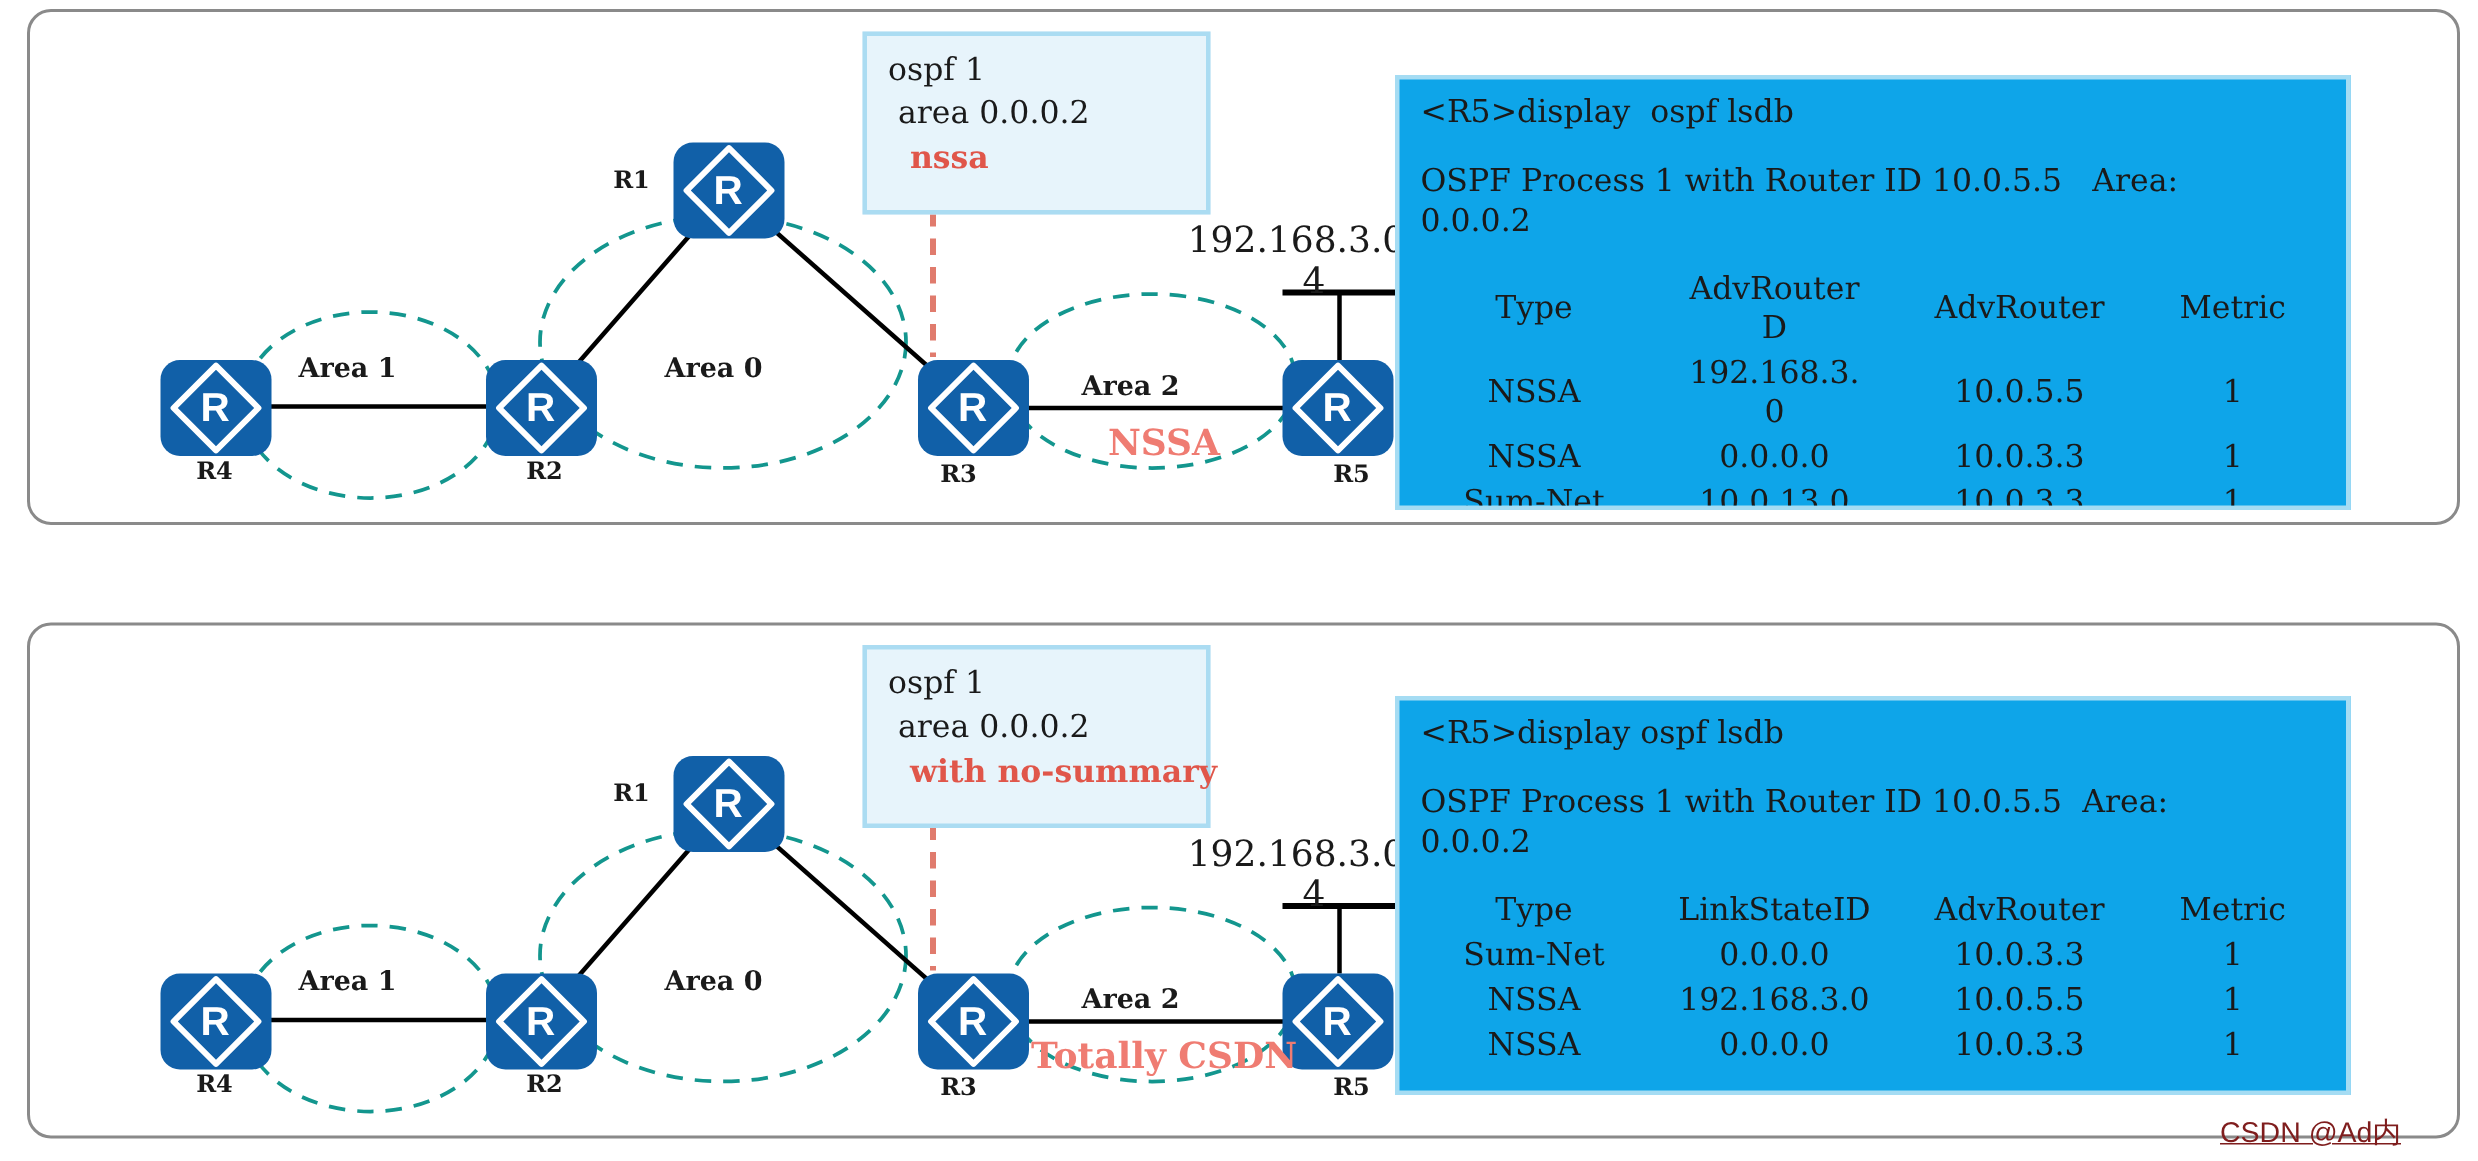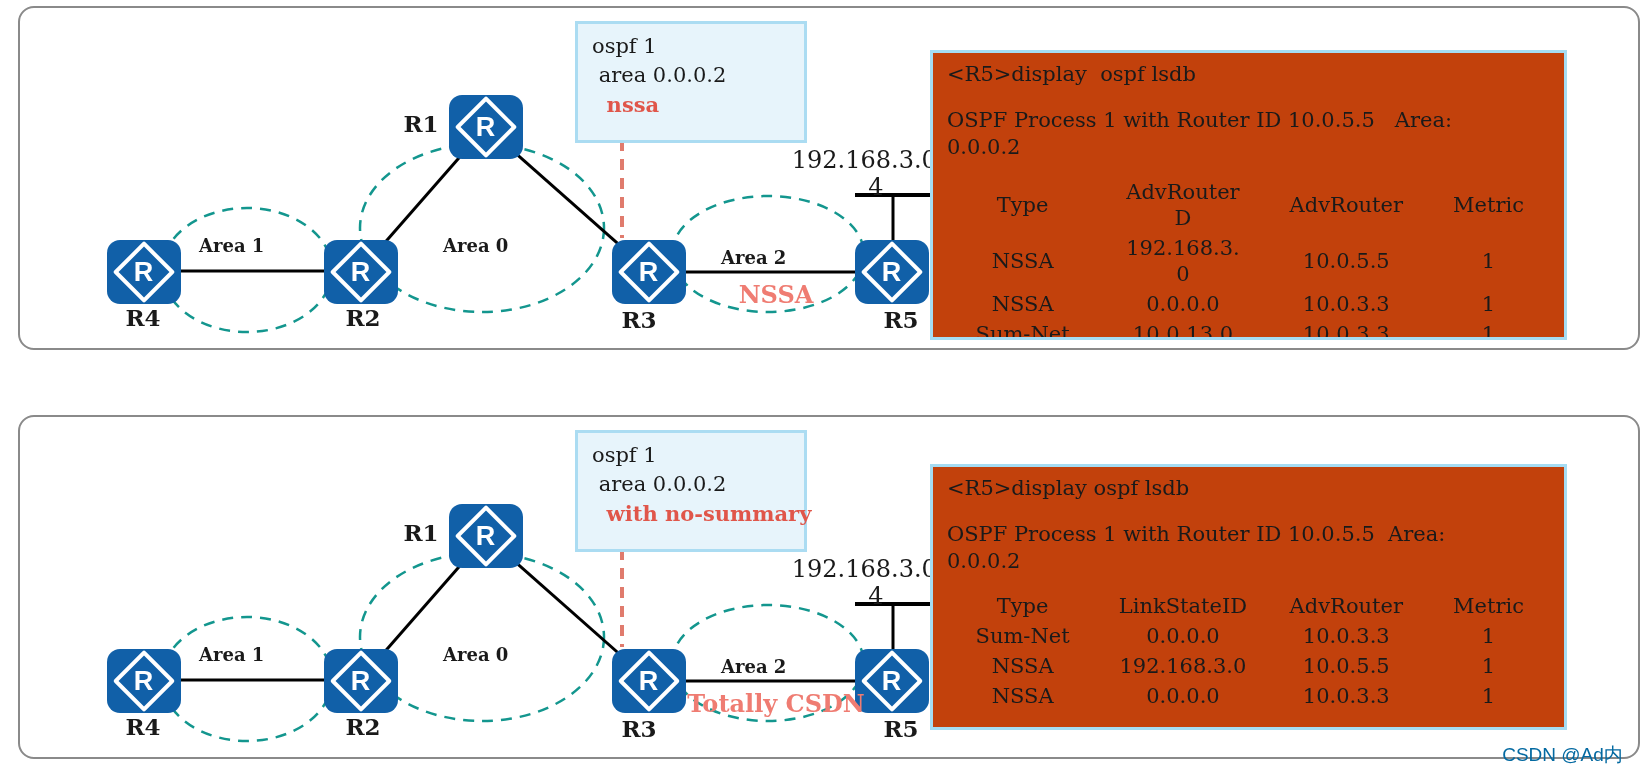--- a/index.html
+++ b/index.html
@@ -11,44 +11,44 @@
   .diagram-svg{position:absolute;left:0;top:0;width:100%;height:100%;}
 
   
   .router{position:absolute;width:74px;height:64px;background:#1160a8;border-radius:13px;
     display:flex;align-items:center;justify-content:center;}
   .r-diamond{width:36px;height:36px;border:4px solid #ffffff;transform:rotate(45deg);
     display:flex;align-items:center;justify-content:center;border-radius:2px;}
   .r-letter{transform:rotate(-45deg);color:#fff;font-family:"Liberation Sans",sans-serif;
     font-weight:bold;font-size:27px;line-height:1;}
 
-  .rlabel{position:absolute;width:70px;text-align:center;font-weight:bold;font-size:23px;}
+  .rlabel{position:absolute;width:70px;text-align:center;font-weight:bold;font-size:16px;}
   .area-label{position:absolute;width:110px;font-weight:bold;font-size:18px;}
   .nssa-tag{position:absolute;width:220px;text-align:center;font-weight:bold;font-size:24px;color:#ef7c72;}
   .net-label{position:absolute;left:731px;top:139px;width:250px;text-align:center;font-size:24px;
     line-height:27px;white-space:pre-line;}
 
   .config-box{position:absolute;left:555px;top:13px;width:232px;height:122px;background:#e7f4fb;
     border:3px solid #abdcf2;box-sizing:border-box;padding:8px 0 0 14px;font-size:21px;line-height:29px;}
   .config-box div{white-space:pre;}
   .config-hl{color:#e0564a;font-weight:bold;}
 
-  .console{position:absolute;left:910px;background:#c2410c;border:3px solid #a5dcf3;
+  .console{position:absolute;left:910px;background:#0ea5e9;border:3px solid #a5dcf3;
     box-sizing:border-box;padding:8px 12px 0 14px;font-size:21px;overflow:hidden;}
   .p1 .console{top:42px;width:637px;height:290px;}
   .p2 .console{top:47px;width:637px;height:266px;}
   .cli-cmd{white-space:pre;line-height:26px;}
   .cli-proc{white-space:pre-wrap;line-height:27px;margin-top:20px;}
   .lsdb{width:100%;border-collapse:collapse;margin-top:16px;table-layout:fixed;}
   .lsdb th,.lsdb td{font-weight:normal;text-align:center;white-space:pre-line;
     padding:2px 0;font-size:21px;line-height:26px;}
   .lsdb col.c1{width:25%;} .lsdb col.c2{width:28%;} .lsdb col.c3{width:26%;} .lsdb col.c4{width:21%;}
 
-  .watermark{position:absolute;left:1480px;top:742px;width:165px;text-align:center;
-    color:#0369a1;font-family:"Liberation Sans",sans-serif;font-size:19px;}
+  .watermark{position:absolute;left:1480px;top:742px;width:165px;text-align:left;
+    color:#7f1d1d;font-family:"Liberation Sans",sans-serif;font-size:19px;text-decoration:underline;}
 </style>
 </head>
 <body>
 
 <section class="panel p1">
   <svg class="diagram-svg" viewBox="0 0 1618 340">
     <ellipse cx="227" cy="262" rx="85" ry="62" fill="none" stroke="#13968e" stroke-width="2.5" stroke-dasharray="11 8"></ellipse>
     <ellipse cx="462" cy="220" rx="122" ry="84" fill="none" stroke="#13968e" stroke-width="2.5" stroke-dasharray="11 8"></ellipse>
     <ellipse cx="748" cy="246" rx="96" ry="58" fill="none" stroke="#13968e" stroke-width="2.5" stroke-dasharray="11 8"></ellipse>
     <line x1="123" y1="263" x2="340" y2="263" stroke="#000" stroke-width="3"></line>

